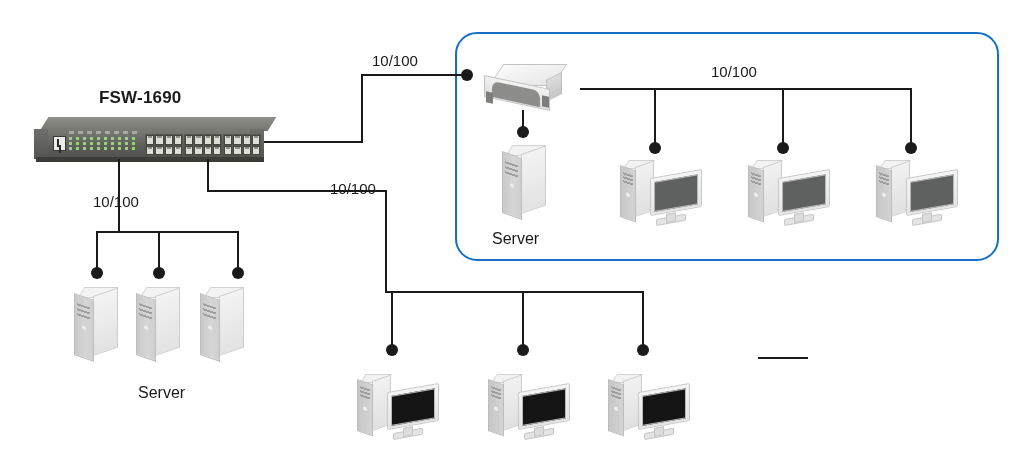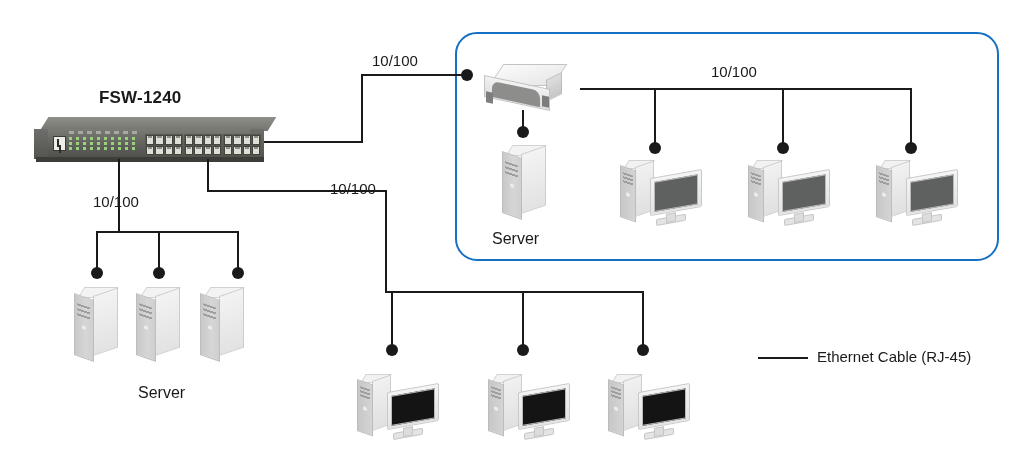--- a/index.html
+++ b/index.html
@@ -341,21 +341,21 @@
     background: #1a1a1a;
   }
 </style>
 </head>
 <body>
 
 <div id="canvas">
 
   <div id="blue-zone" style="left:455px; top:32px; width:540px; height:225px;"></div>
 
-  <div class="lbl lbl-device-title" style="left:99px; top:89px;">FSW-1240</div>
+  <div class="lbl lbl-device-title" style="left:99px; top:89px;">FSW-1690</div>
 
   <div class="rack-switch" style="left:34px; top:117px;">
     <div class="top-face"></div>
     <div class="front-face"></div>
     <div class="left-ear"></div>
     <div class="right-ear"></div>
     <div class="bottom-shadow"></div>
     <div class="brand-badge"></div>
     <div class="silk"></div>
     <div class="led-panel">
@@ -538,15 +538,14 @@
     <div class="tower-front"></div>
     <div class="tower-vents"></div>
     <div class="tower-btn"></div>
     <div class="mon-base"></div>
     <div class="mon-neck"></div>
     <div class="mon-bezel"></div>
     <div class="mon-screen" style="background:#141414;"></div>
   </div>
 
   <div class="legend-line" style="left:758px; top:357px; width:50px;"></div>
-  <div class="lbl lbl-legend" style="left:817px; top:349px;">Ethernet Cable (RJ-45)</div>
 
 </div>
 
 </body></html>

